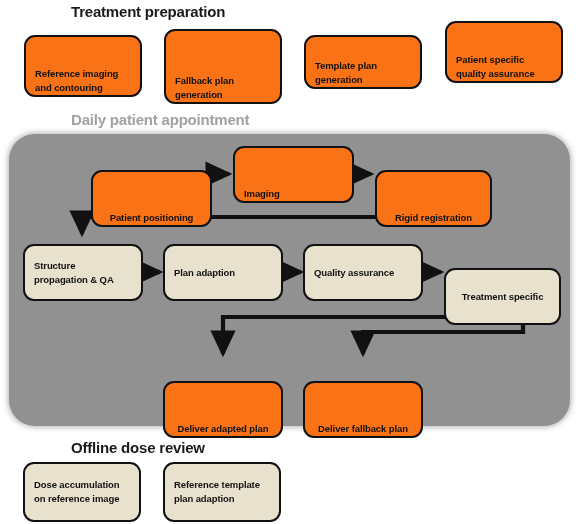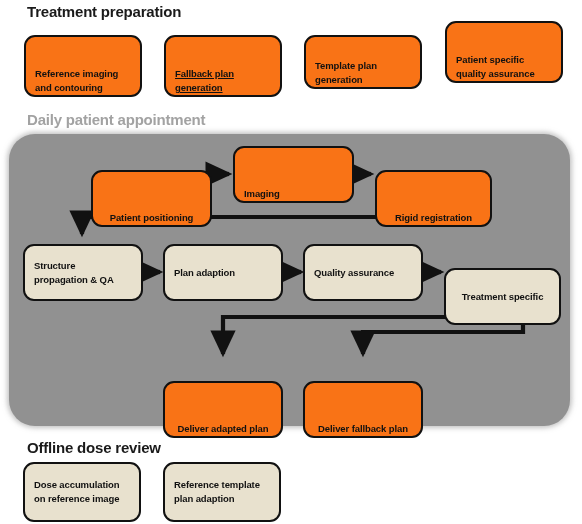--- a/index.html
+++ b/index.html
@@ -7,21 +7,21 @@
   body{
     width:582px;height:524px;position:relative;overflow:hidden;
     font-family:"Liberation Sans","DejaVu Sans",sans-serif;
     -webkit-font-smoothing:antialiased;
   }
   #canvas{position:absolute;left:0;top:0;width:582px;height:524px;}
 
   
   .section-title{
     position:absolute;font-weight:bold;font-size:15px;letter-spacing:-0.2px;
-    white-space:nowrap;line-height:1;
+    white-space:nowrap;line-height:1;margin-left:44px;
   }
   .title-dark{color:#1a1a1a;}
   .title-gray{color:#a2a2a2;}
 
   
   #gray-panel{
     position:absolute;background:#919191;border-radius:26px;
     box-shadow:0 0 5px 2px rgba(145,145,145,0.55);
   }
 
@@ -48,21 +48,21 @@
 
 <div id="canvas">
 
   <div class="section-title title-dark" style="left:27px; top:4px;">Treatment preparation</div>
 
   <div class="node white" style="left:24px; top:35px; width:118px; height:62px;">
     <span class="label">Reference imaging
 and contouring</span>
   </div>
 
-  <div class="node white" style="left:164px; top:35px; width:118px; height:62px;text-decoration:underline;">
+  <div class="node white" style="left:164px; top:29px; width:118px; height:75px;">
     <span class="label">Fallback plan
 generation</span>
   </div>
 
   <div class="node white" style="left:304px; top:35px; width:118px; height:54px;">
     <span class="label">Template plan
 generation</span>
   </div>
 
   <div class="node white" style="left:445px; top:21px; width:118px; height:62px;">

